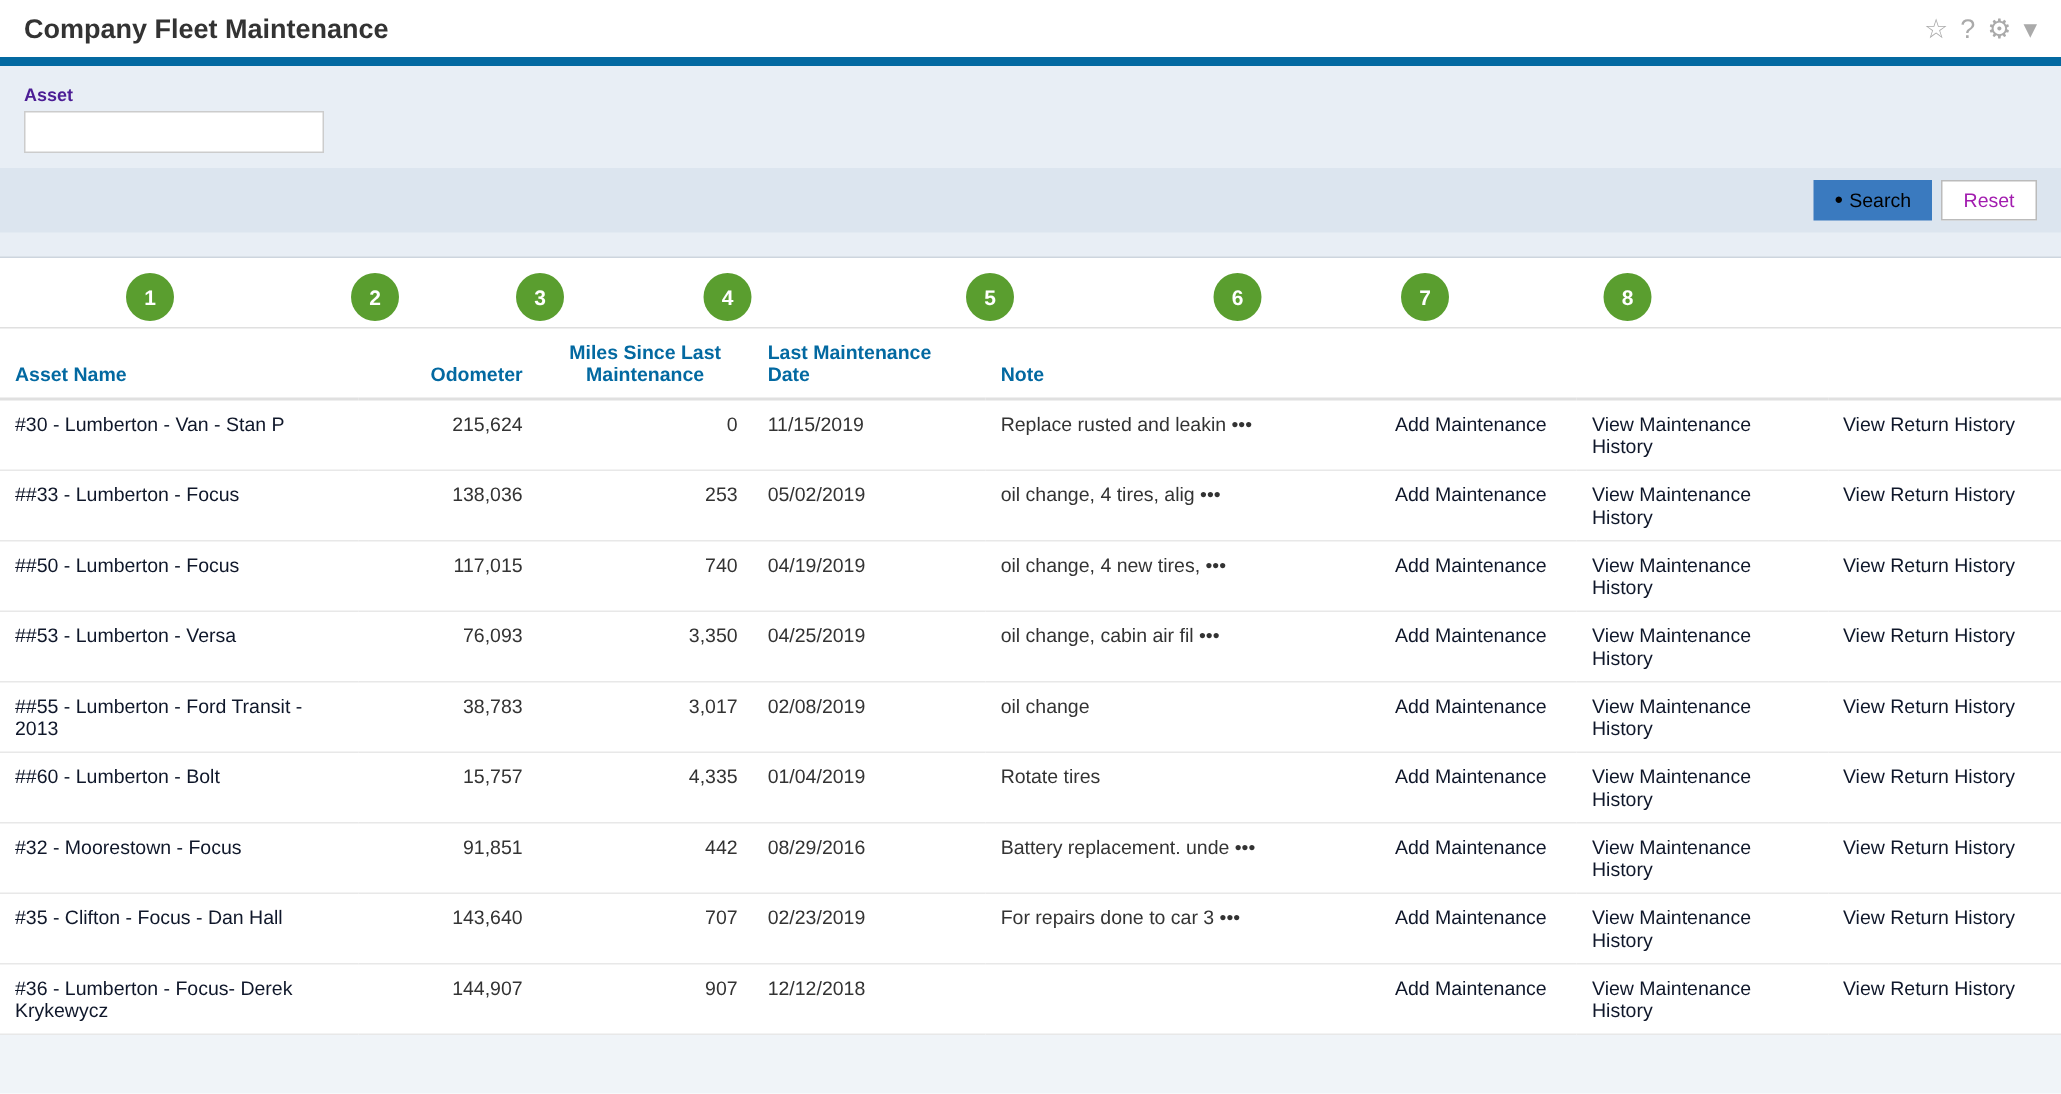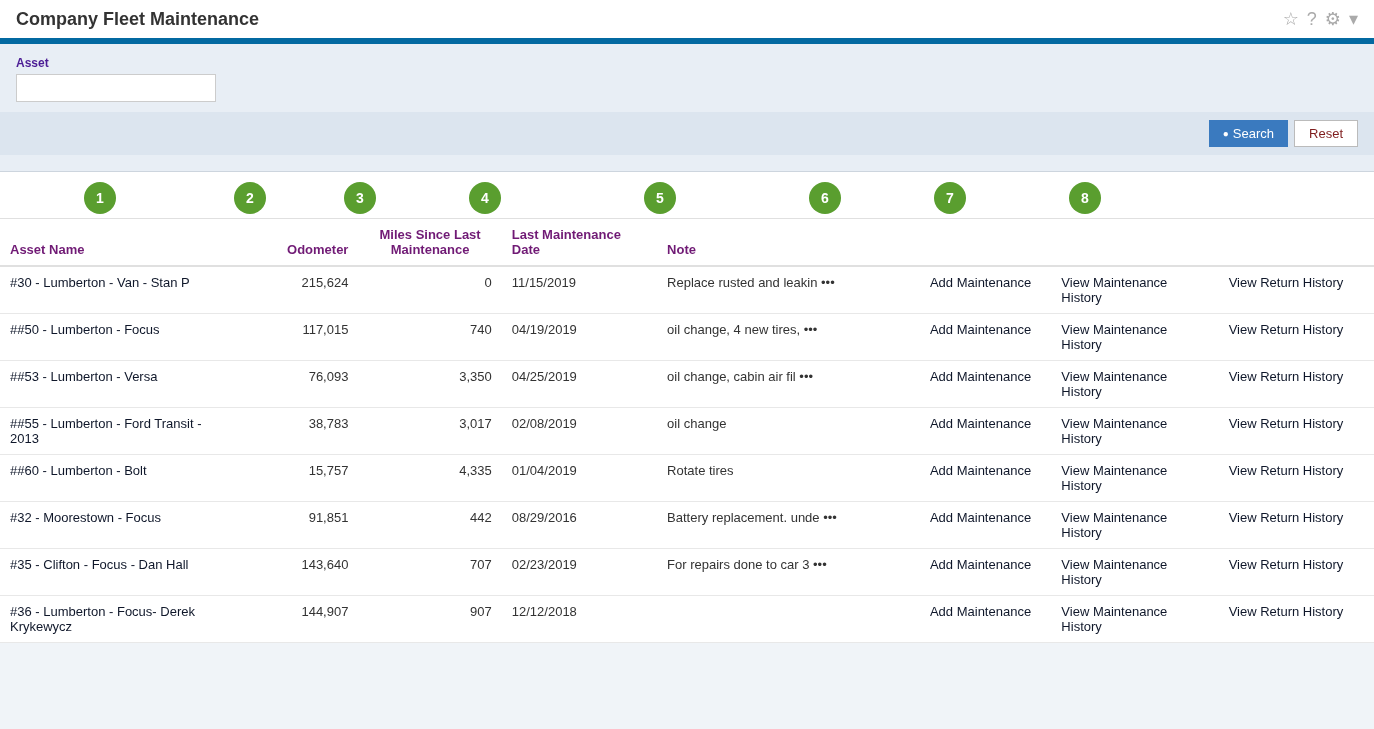--- a/index.html
+++ b/index.html
@@ -37,33 +37,33 @@
       margin-top: 10px;
       padding-top: 8px;
       background: #dce5ef;
       margin-left: -16px;
       margin-right: -16px;
       padding-right: 16px;
       padding-bottom: 8px;
     }
     .btn-search {
       background: #3a7abf;
-      color: #ffffff;
+      color: #000000;
       border: none;
       padding: 5px 14px;
       font-size: 13px;
       cursor: pointer;
       display: flex;
       align-items: center;
       gap: 4px;
     }
     .btn-search::before { content: '●'; font-size: 10px; }
     .btn-reset {
       background: #fff;
-      color: #7f1d1d;
+      color: #a21caf;
       border: 1px solid #bbb;
       padding: 5px 14px;
       font-size: 13px;
       cursor: pointer;
     }
 
     .table-container { overflow-x: auto; background: #fff; }
 
     .badge-circle {
       display: inline-flex;
@@ -81,21 +81,21 @@
     table {
       width: 100%;
       border-collapse: collapse;
       font-size: 13px;
     }
 
     thead th {
       text-align: left;
       padding: 8px 10px;
       font-weight: bold;
-      color: #701a75;
+      color: #0369a1;
       border-bottom: 2px solid #e0e0e0;
       vertical-align: bottom;
     }
 
     tbody tr {
       border-bottom: 1px solid #e8e8e8;
     }
 
     tbody td {
       padding: 8px 10px;
@@ -195,20 +195,38 @@
     </td>
     <td class="col7">
       <a class="link-blue">View Maintenance History</a>
     </td>
     <td class="col8">
       <a class="link-blue">View Return History</a>
     </td>
   </tr>
         <tr>
     <td class="col1">
+      <a class="link-blue">##33 - Lumberton - Focus</a>
+    </td>
+    <td class="col2">138,036</td>
+    <td class="col3" style="text-align:right;">253</td>
+    <td class="col4">05/02/2019</td>
+    <td class="col5">oil change, 4 tires, alig •••</td>
+    <td class="col6">
+      <a class="link-blue">Add Maintenance</a>
+    </td>
+    <td class="col7">
+      <a class="link-blue">View Maintenance History</a>
+    </td>
+    <td class="col8">
+      <a class="link-blue">View Return History</a>
+    </td>
+  </tr>
+        <tr>
+    <td class="col1">
       <a class="link-blue">##50 - Lumberton - Focus</a>
     </td>
     <td class="col2">117,015</td>
     <td class="col3" style="text-align:right;">740</td>
     <td class="col4">04/19/2019</td>
     <td class="col5">oil change, 4 new tires, •••</td>
     <td class="col6">
       <a class="link-blue">Add Maintenance</a>
     </td>
     <td class="col7">

